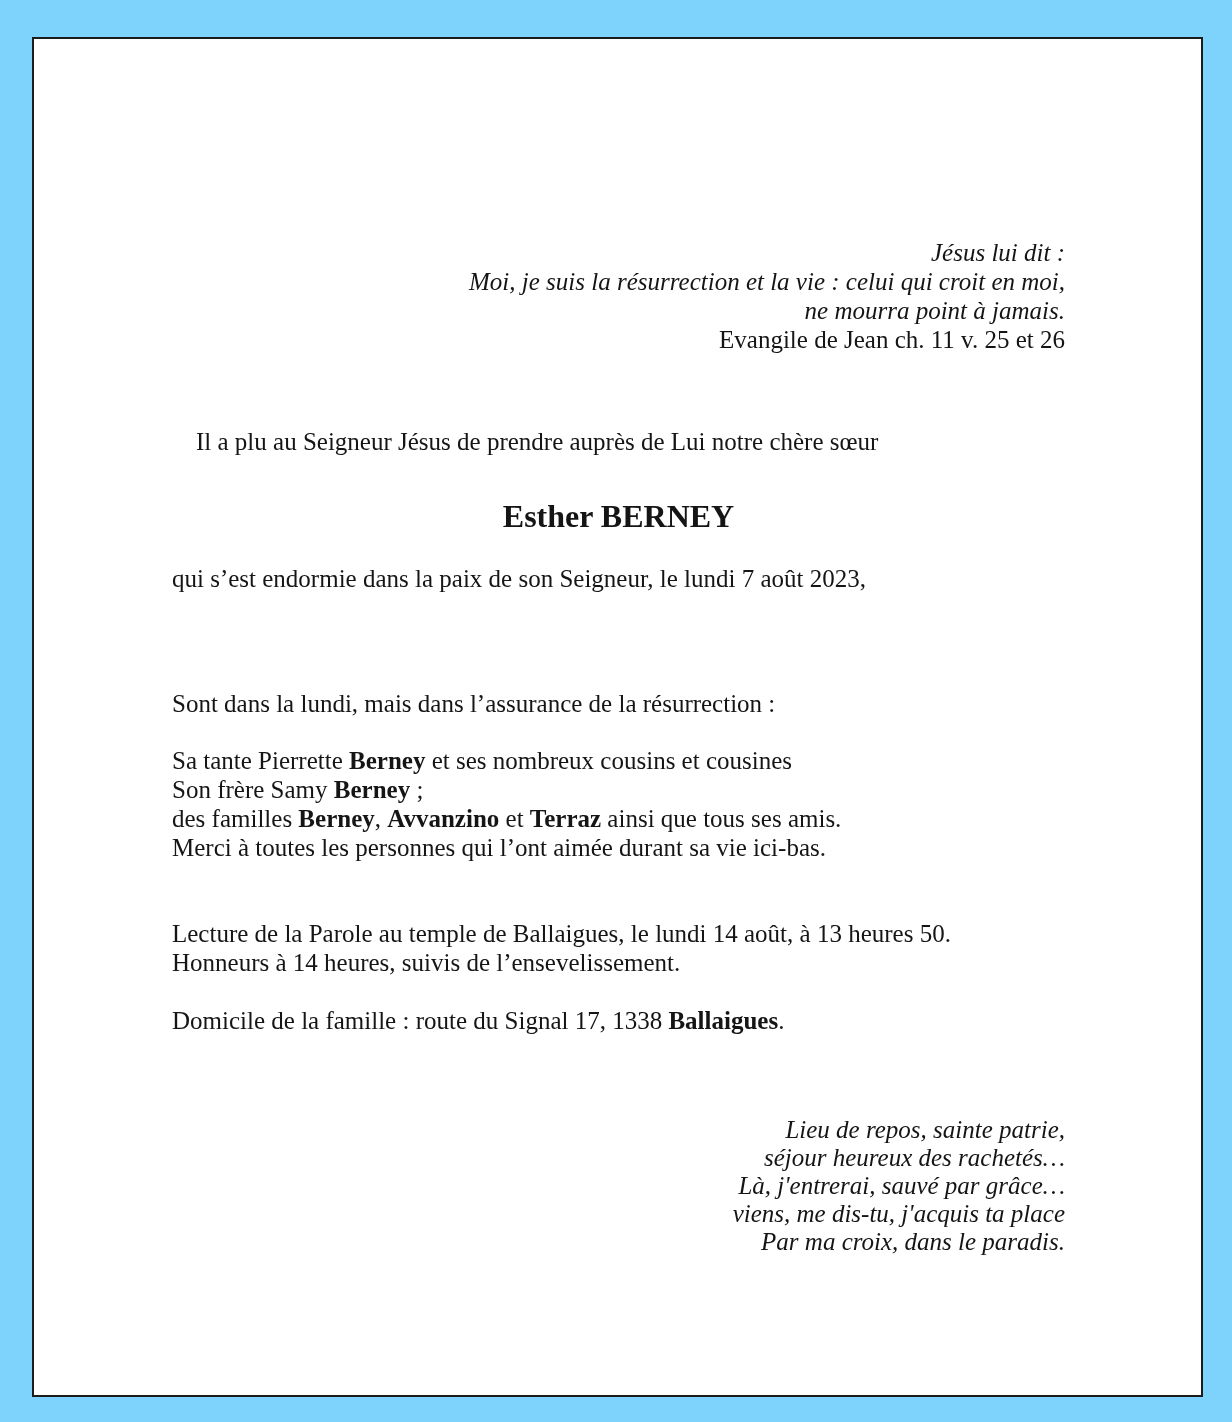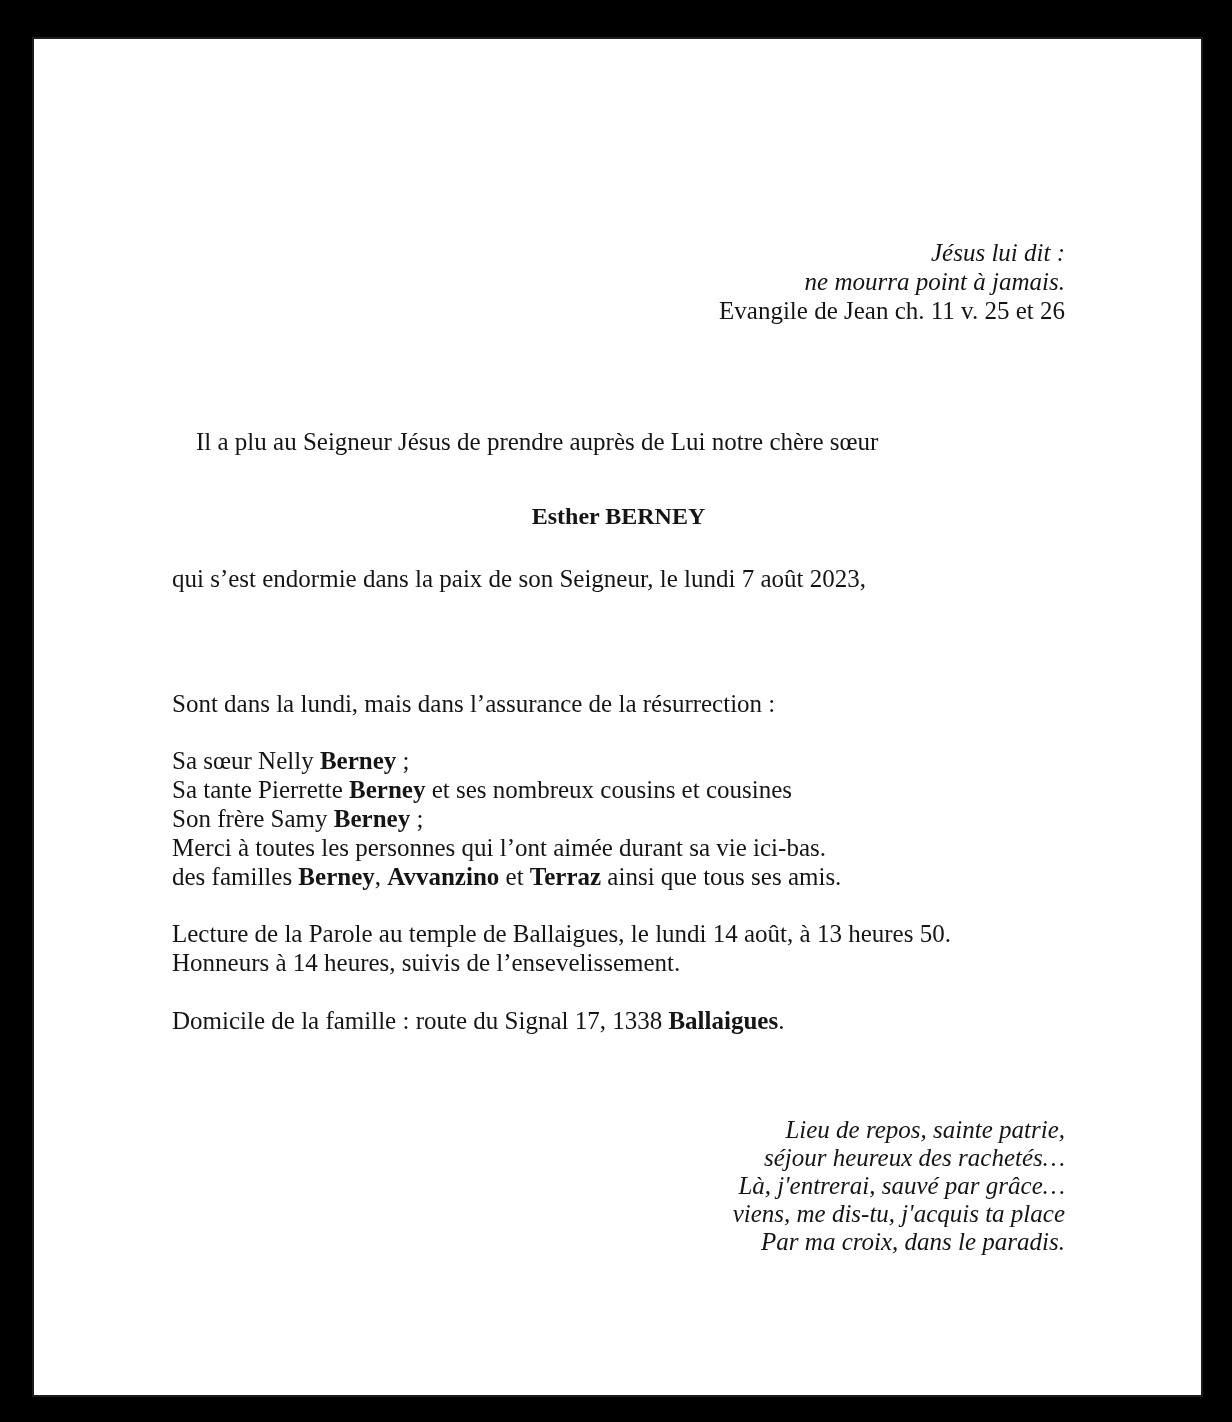--- a/index.html
+++ b/index.html
@@ -4,21 +4,21 @@
 <style>
   html, body {
     margin: 0;
     padding: 0;
     background: #ffffff;
   }
   .canvas {
     position: relative;
     width: 1232px;
     height: 1422px;
-    background: #000000;
+    background: #7dd3fc;
     font-family: "Liberation Serif", "DejaVu Serif", serif;
     color: #151515;
     overflow: hidden;
   }
   .page {
     position: absolute;
     left: 32px;
     top: 37px;
     width: 1167px;
     height: 1356px;
@@ -44,21 +44,21 @@
   .intro {
     top: 388px;
     left: 138px;
     margin-left: 24px;
   }
   .name {
     top: 459px;
     left: 138px;
     width: 893px;
     text-align: center;
-    font-size: 24px;
+    font-size: 32px;
     line-height: 36px;
     font-weight: bold;
   }
   .death {
     top: 525px;
     left: 138px;
   }
   .mourn-intro {
     top: 650px;
     left: 138px;
@@ -85,41 +85,41 @@
 </style>
 </head>
 <body>
 
 <div class="canvas">
   <div class="page">
 
     <div class="block epigraph">
       <div class="quote-lines">
           <div class="line">Jésus lui dit :</div>
+          <div class="line">Moi, je suis la résurrection et la vie : celui qui croit en moi,</div>
           <div class="line">ne mourra point à jamais.</div>
         </div>
       <div class="line">Evangile de Jean ch. 11 v. 25 et 26</div>
     </div>
 
     <div class="block intro">Il a plu au Seigneur Jésus de prendre auprès de Lui notre chère sœur</div>
 
     <div class="block name">Esther BERNEY</div>
 
     <div class="block death">
         <div class="line">qui s’est endormie dans la paix de son Seigneur, le lundi 7 août 2023,</div>
       </div>
 
     <div class="block mourn-intro">Sont dans la lundi, mais dans l’assurance de la résurrection :</div>
 
     <div class="block family">
-        <div class="line"><span>Sa sœur Nelly </span><span class="b">Berney</span><span> ;</span></div>
         <div class="line"><span>Sa tante Pierrette </span><span class="b">Berney</span><span> et ses nombreux cousins et cousines</span></div>
         <div class="line"><span>Son frère Samy </span><span class="b">Berney</span><span> ;</span></div>
+        <div class="line"><span>des familles </span><span class="b">Berney</span><span>, </span><span class="b">Avvanzino</span><span> et </span><span class="b">Terraz</span><span> ainsi que tous ses amis.</span></div>
         <div class="line"><span>Merci à toutes les personnes qui l’ont aimée durant sa vie ici-bas.</span></div>
-        <div class="line"><span>des familles </span><span class="b">Berney</span><span>, </span><span class="b">Avvanzino</span><span> et </span><span class="b">Terraz</span><span> ainsi que tous ses amis.</span></div>
       </div>
 
     <div class="block ceremony">
         <div class="line">Lecture de la Parole au temple de Ballaigues, le lundi 14 août, à 13 heures 50.</div>
         <div class="line">Honneurs à 14 heures, suivis de l’ensevelissement.</div>
       </div>
 
     <div class="block residence">
         <div class="line"><span>Domicile de la famille : route du Signal 17, 1338 </span><span class="b">Ballaigues</span><span>.</span></div>
       </div>

